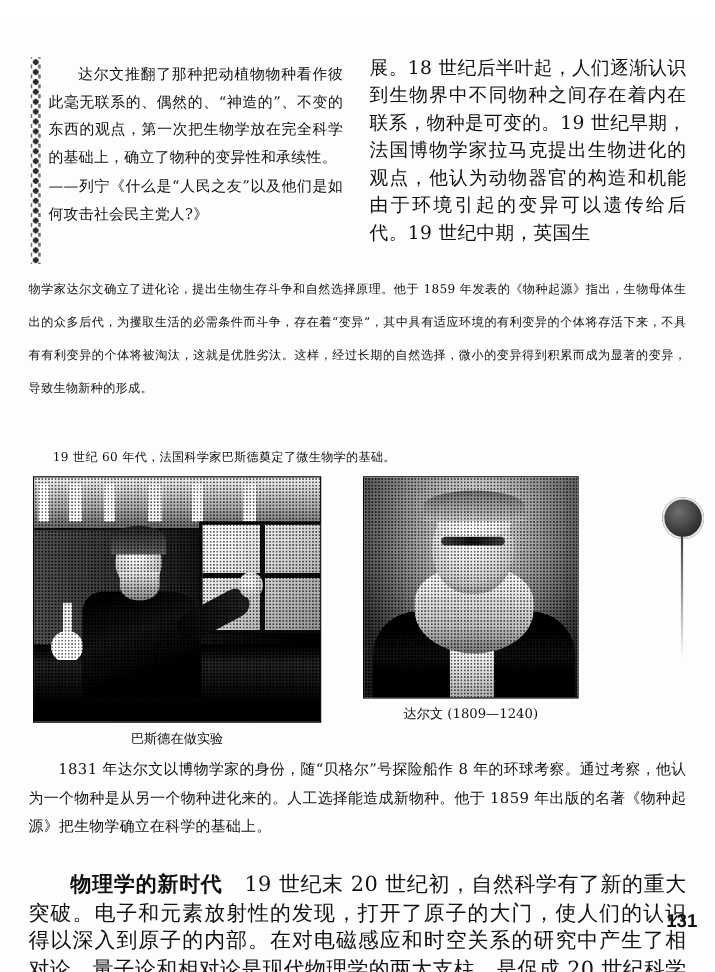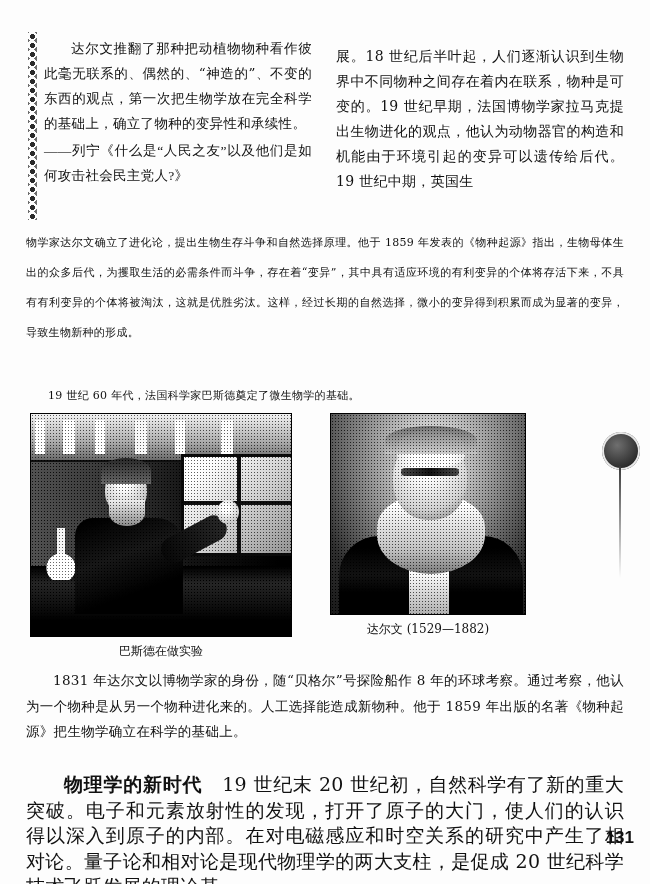--- a/index.html
+++ b/index.html
@@ -12,20 +12,21 @@
     height: 884px;
     position: relative;
     font-family: "DejaVu Serif", serif;
     color: #111;
     overflow: hidden;
   }
   .page {
     position: absolute;
     inset: 0;
     background: #fdfdfd;
+    margin-top: 20px;
   }
 
   
   .top-block {
     position: absolute;
     left: 26px;
     top: 28px;
     width: 598px;
     height: 200px;
   }
@@ -56,28 +57,27 @@
     text-align: justify;
     text-indent: 2em;
     letter-spacing: 0.3px;
   }
   .quote-attrib {
     font-size: 13.5px;
     line-height: 25px;
     text-align: justify;
     letter-spacing: 0.3px;
     margin-top: 2px;
-    font-family: Liberation Serif, serif;
   }
   .right-col {
     position: absolute;
     right: 0;
-    top: 16px;
+    top: 2px;
     width: 288px;
-    font-size: 14px;
+    font-size: 17px;
     line-height: 25px;
     text-align: justify;
     letter-spacing: 0.3px;
   }
 
   
   .flow {
     position: absolute;
     left: 26px;
     width: 598px;
@@ -389,21 +389,21 @@
           <div class="bg-dark"></div>
           <div class="d-coat"></div>
           <div class="d-shirt"></div>
           <div class="d-beard"></div>
           <div class="d-head"></div>
           <div class="d-forehead"></div>
           <div class="d-hair"></div>
           <div class="d-brow"></div>
         </div>
       </div>
-      <div class="caption">达尔文 (1529—1882)</div>
+      <div class="caption">达尔文 (1809—1240)</div>
     </div>
   </div>
 
   <div class="p3">1831 年达尔文以博物学家的身份，随“贝格尔”号探险船作 8 年的环球考察。通过考察，他认为一个物种是从另一个物种进化来的。人工选择能造成新物种。他于 1859 年出版的名著《物种起源》把生物学确立在科学的基础上。</div>
 
   <div class="p4"><span class="lead">物理学的新时代</span>&nbsp;&nbsp;&nbsp;<span>19 世纪末 20 世纪初，自然科学有了新的重大突破。电子和元素放射性的发现，打开了原子的大门，使人们的认识得以深入到原子的内部。在对电磁感应和时空关系的研究中产生了相对论。量子论和相对论是现代物理学的两大支柱，是促成 20 世纪科学技术飞跃发展的理论基</span></div>
 
   <div class="side-ornament">
     <div class="badge"></div>
     <div class="tail"></div>

